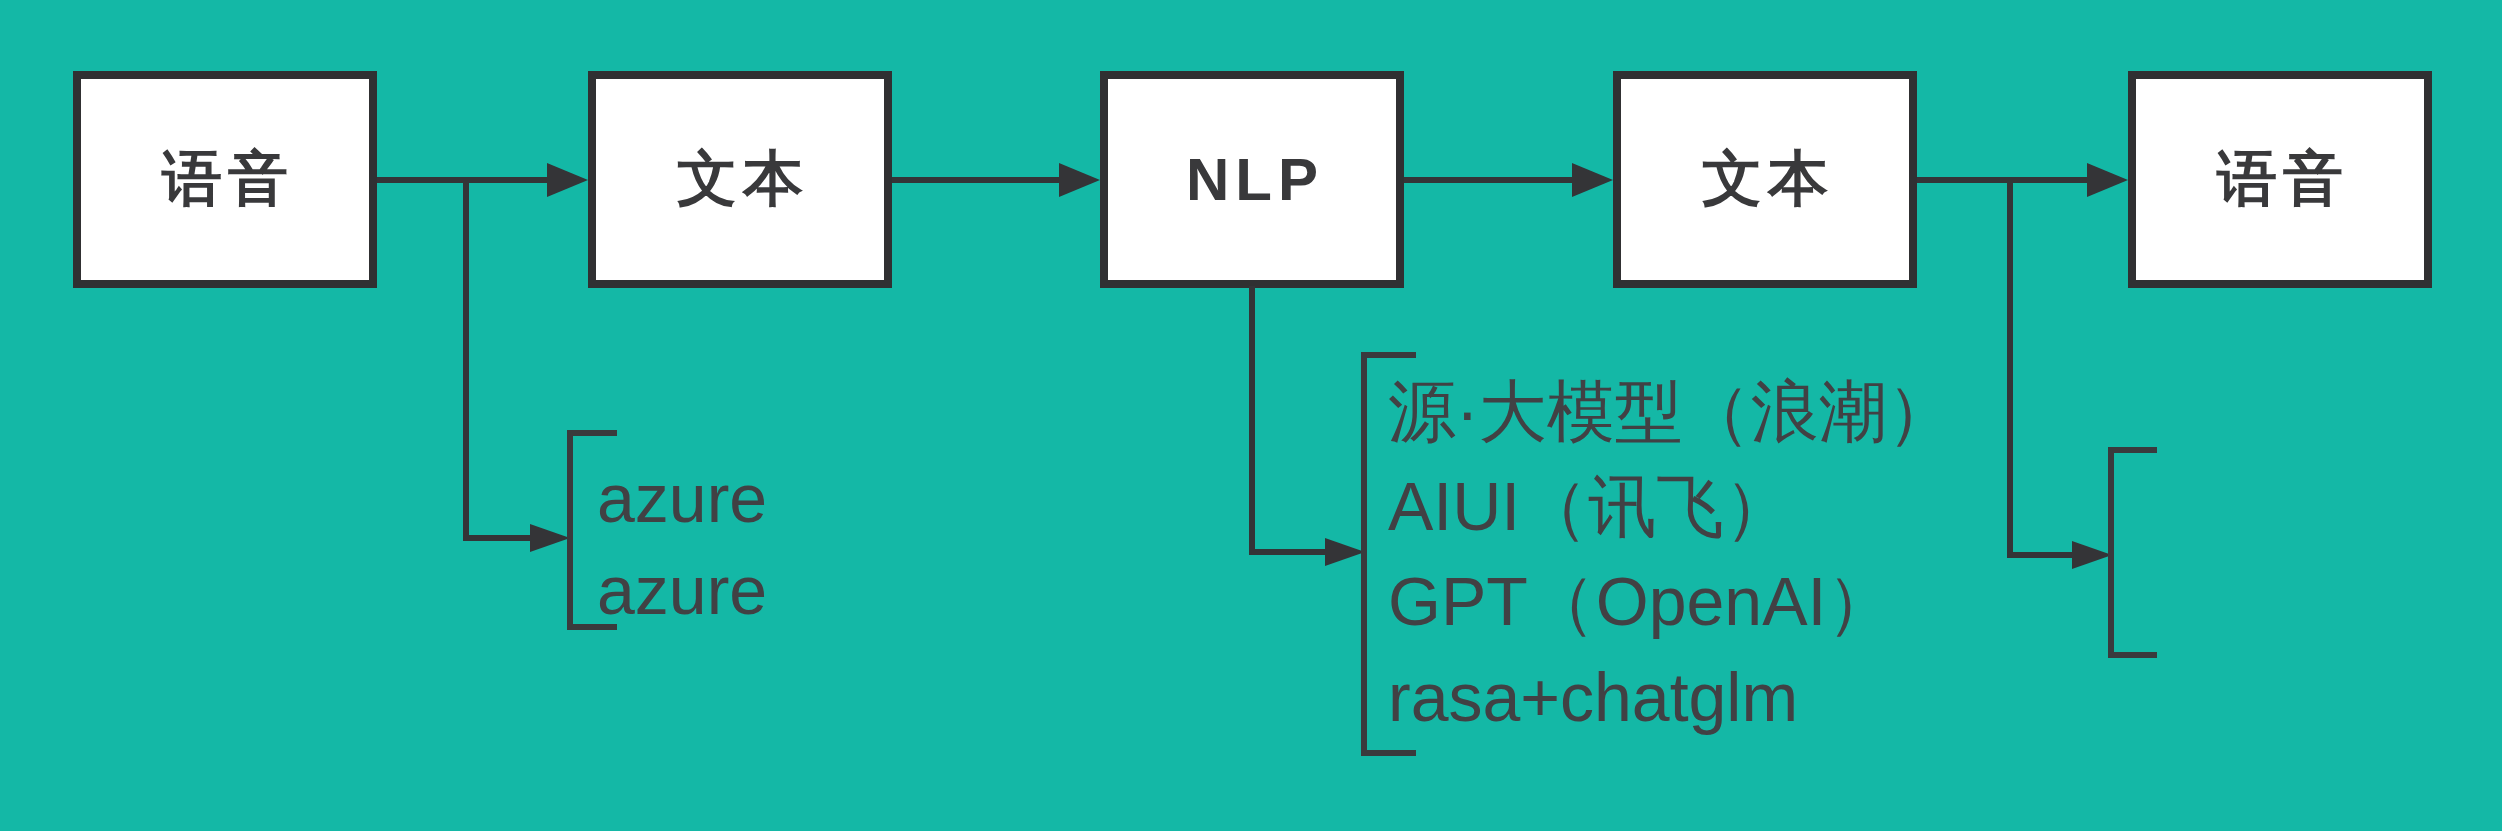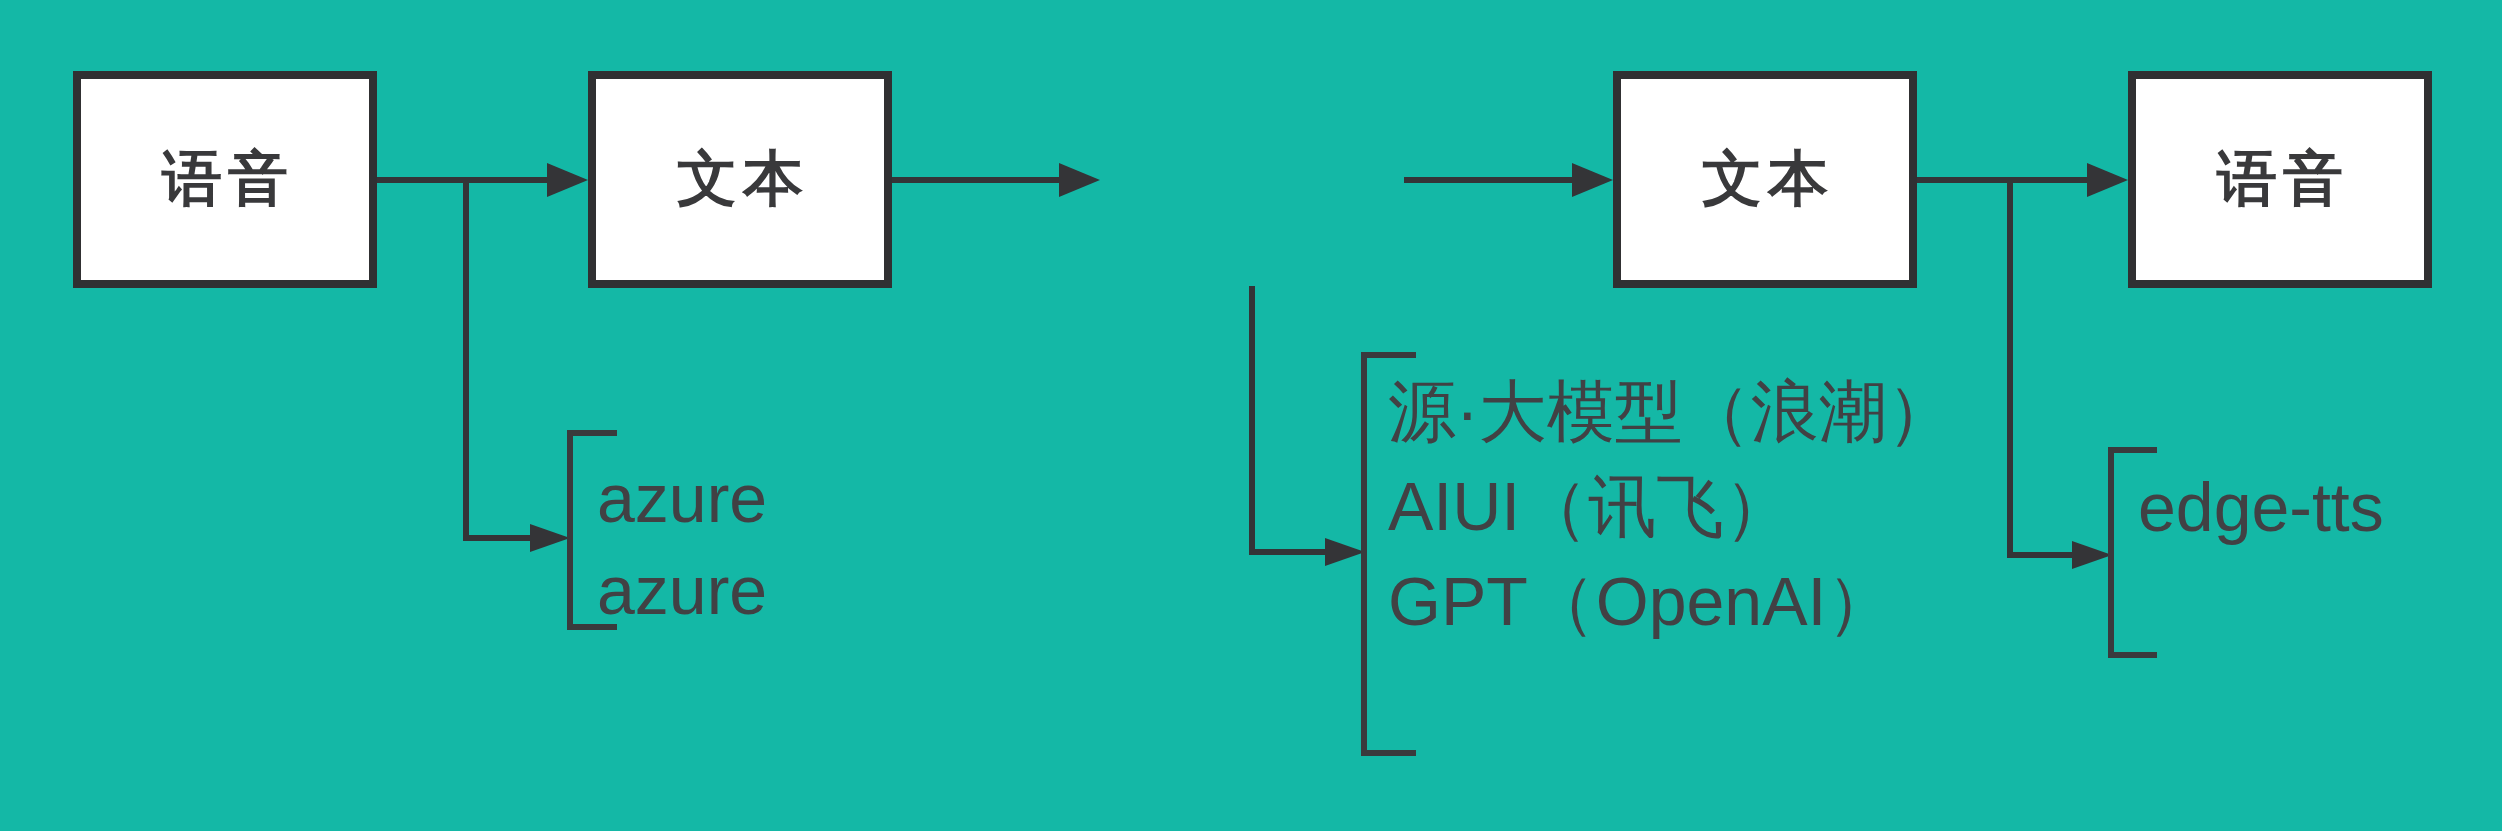--- a/index.html
+++ b/index.html
@@ -35,20 +35,23 @@
 <body>
 
 <div class="stage">
 
   <div class="node" style="left:73px">
     <span class="node-label">语音</span>
   </div>
   <div class="node" style="left:588px">
     <span class="node-label">文本</span>
   </div>
+  <div class="node" style="left:1100px">
+    <span class="node-label">NLP</span>
+  </div>
   <div class="node" style="left:1613px">
     <span class="node-label">文本</span>
   </div>
   <div class="node" style="left:2128px">
     <span class="node-label">语音</span>
   </div>
 
   <div class="hline" style="left:377px;top:177px;width:175px"></div>
   <div class="arrowhead ah-main" style="left:547px;top:163px"></div>
 
@@ -68,20 +71,20 @@
   <div class="list-item" style="left:597px;top:458px">azure</div>
   <div class="list-item" style="left:597px;top:550px">azure</div>
 
   <div class="vline" style="left:1249px;top:286px;height:269px"></div>
   <div class="hline" style="left:1249px;top:549px;width:81px"></div>
   <div class="arrowhead ah-branch" style="left:1325px;top:538px"></div>
   <div class="bracket" style="left:1361px;top:352px;width:55px;height:404px"></div>
   <div class="list-item" style="left:1388px;top:372px">源·大模型（浪潮）</div>
   <div class="list-item" style="left:1388px;top:467px">AIUI（讯飞）</div>
   <div class="list-item" style="left:1388px;top:562px">GPT（OpenAI）</div>
+  <div class="list-item" style="left:1388px;top:657px">rasa+chatglm</div>
 
   <div class="vline" style="left:2007px;top:177px;height:381px"></div>
   <div class="hline" style="left:2007px;top:552px;width:65px"></div>
   <div class="arrowhead ah-branch" style="left:2072px;top:541px"></div>
   <div class="bracket" style="left:2108px;top:447px;width:49px;height:211px"></div>
-  <div class="list-item" style="left:2138px;top:467px">edge-tts</div>
 
 </div>
 
 </body></html>

